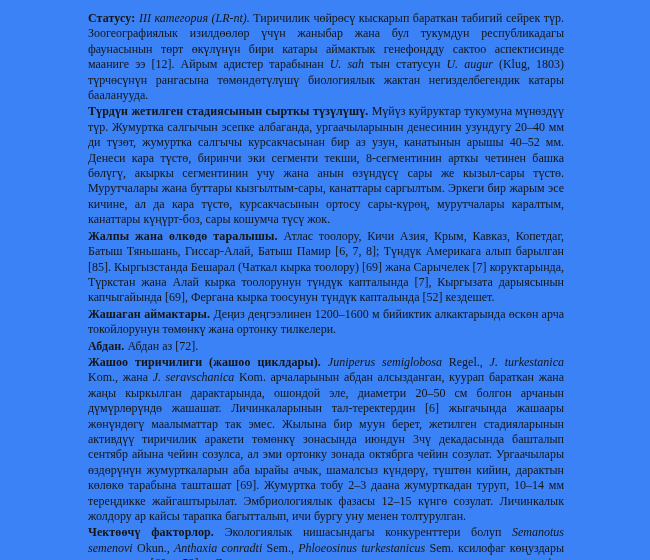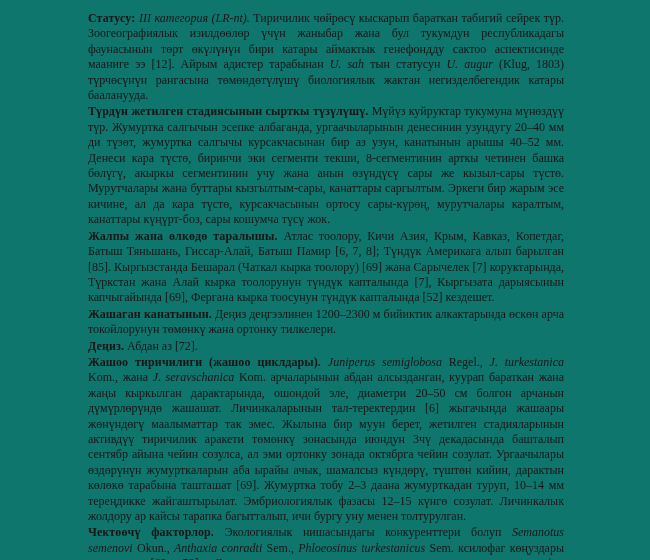--- a/index.html
+++ b/index.html
@@ -7,21 +7,21 @@
     width: 650px;
     height: 560px;
     background: #ffffff;
     overflow: hidden;
   }
   .page {
     box-sizing: border-box;
     width: 650px;
     height: 560px;
     padding: 11px 86px 4px 88px;
-    background: #0f766e;
+    background: #3b82f6;
     color: #151515;
     font-family: "Liberation Serif", "DejaVu Serif", serif;
     font-size: 12px;
     line-height: 15.4px;
     text-align: justify;
   }
   .para {
     margin: 0 0 1px 0;
     padding: 0;
   }
@@ -29,17 +29,17 @@
   .run.italic { font-style: italic; }
   .run.normal { font-weight: 400; }
 </style>
 </head>
 <body>
 
 <div class="page">
     <p class="para"><span class="run bold">Статусу: </span><span class="run italic">III категория (LR-nt).</span><span class="run normal"> Тиричилик чөйрөсү кыскарып бараткан табигий сейрек түр. Зоогеографиялык изилдөөлөр үчүн жаныбар жана бул тукумдун республикадагы фаунасынын төрт өкүлүнүн бири катары аймактык генефондду сактоо аспектисинде мааниге ээ [12]. Айрым адистер тарабынан </span><span class="run italic">U. sah</span><span class="run normal"> тын статусун </span><span class="run italic">U. augur</span><span class="run normal"> (Klug, 1803) түрчөсүнүн рангасына төмөндөтүлүшү биологиялык жактан негизделбегендик катары бааланууда.</span></p>
     <p class="para"><span class="run bold">Түрдүн жетилген стадиясынын сырткы түзүлүшү. </span><span class="run normal">Мүйүз куйруктар тукумуна мүнөздүү түр. Жумуртка салгычын эсепке албаганда, ургаачыларынын денесинин узундугу 20–40 мм ди түзөт, жумуртка салгычы курсакчасынан бир аз узун, канатынын арышы 40–52 мм. Денеси кара түстө, биринчи эки сегменти текши, 8-сегментинин арткы четинен башка бөлүгү, акыркы сегментинин учу жана анын өзүндүсү сары же кызыл-сары түстө. Мурутчалары жана буттары кызгылтым-сары, канаттары саргылтым. Эркеги бир жарым эсе кичине, ал да кара түстө, курсакчасынын ортосу сары-күрөң, мурутчалары каралтым, канаттары күңүрт-боз, сары кошумча түсү жок.</span></p>
     <p class="para"><span class="run bold">Жалпы жана өлкөдө таралышы. </span><span class="run normal">Атлас тоолору, Кичи Азия, Крым, Кавказ, Копетдаг, Батыш Тяньшань, Гиссар-Алай, Батыш Памир [6, 7, 8]; Түндүк Америкага алып барылган [85]. Кыргызстанда Бешарал (Чаткал кырка тоолору) [69] жана Сарычелек [7] коруктарында, Түркстан жана Алай кырка тоолорунун түндүк капталында [7], Кыргызата дарыясынын капчыгайында [69], Фергана кырка тоосунун түндүк капталында [52] кездешет.</span></p>
-    <p class="para"><span class="run bold">Жашаган канатынын. </span><span class="run normal">Деңиз деңгээлинен 1200–2300 м бийиктик алкактарында өскөн арча токойлорунун төмөнкү жана ортонку тилкелери.</span></p>
-    <p class="para"><span class="run bold">Деңиз. </span><span class="run normal">Абдан аз [72].</span></p>
+    <p class="para"><span class="run bold">Жашаган аймактары. </span><span class="run normal">Деңиз деңгээлинен 1200–1600 м бийиктик алкактарында өскөн арча токойлорунун төмөнкү жана ортонку тилкелери.</span></p>
+    <p class="para"><span class="run bold">Абдан. </span><span class="run normal">Абдан аз [72].</span></p>
     <p class="para"><span class="run bold">Жашоо тиричилиги (жашоо циклдары). </span><span class="run italic">Juniperus semiglobosa</span><span class="run normal"> Regel., </span><span class="run italic">J. turkestanica</span><span class="run normal"> Kom., жана </span><span class="run italic">J. seravschanica</span><span class="run normal"> Kom. арчаларынын абдан алсызданган, куурап бараткан жана жаңы кыркылган дарактарында, ошондой эле, диаметри 20–50 см болгон арчанын дүмүрлөрүндө жашашат. Личинкаларынын тал-теректердин [6] жыгачында жашаары жөнүндөгү маалыматтар так эмес. Жылына бир муун берет, жетилген стадияларынын активдүү тиричилик аракети төмөнкү зонасында июндун 3чү декадасында башталып сентябр айына чейин созулса, ал эми ортонку зонада октябрга чейин созулат. Ургаачылары өздөрүнүн жумурткаларын аба ырайы ачык, шамалсыз күндөрү, түштөн кийин, дарактын көлөкө тарабына ташташат [69]. Жумуртка тобу 2–3 даана жумурткадан туруп, 10–14 мм тереңдикке жайгаштырылат. Эмбриологиялык фазасы 12–15 күнгө созулат. Личинкалык жолдору ар кайсы тарапка багытталып, ичи бургу уну менен толтурулган.</span></p>
     <p class="para"><span class="run bold">Чектөөчү факторлор. </span><span class="run normal">Экологиялык нишасындагы конкуренттери болуп </span><span class="run italic">Semanotus semenovi</span><span class="run normal"> Okun., </span><span class="run italic">Anthaxia conradti</span><span class="run normal"> Sem., </span><span class="run italic">Phloeosinus turkestanicus</span><span class="run normal"> Sem. ксилофаг көңуздары эсептелет [69, 52]. Душмандарына курт-кумурска жечү канаттуулар, энтомофаг курткумурскалар кирет. Оорулары изилденген эмес. Арчачыл мүйүз куйруктун популяцияларынын санынын кыскарышы арча токойлорунун аянттарынын азайышынан келип чыгышы мүмкүн.</span></p>
   </div>
 
 </body></html>

